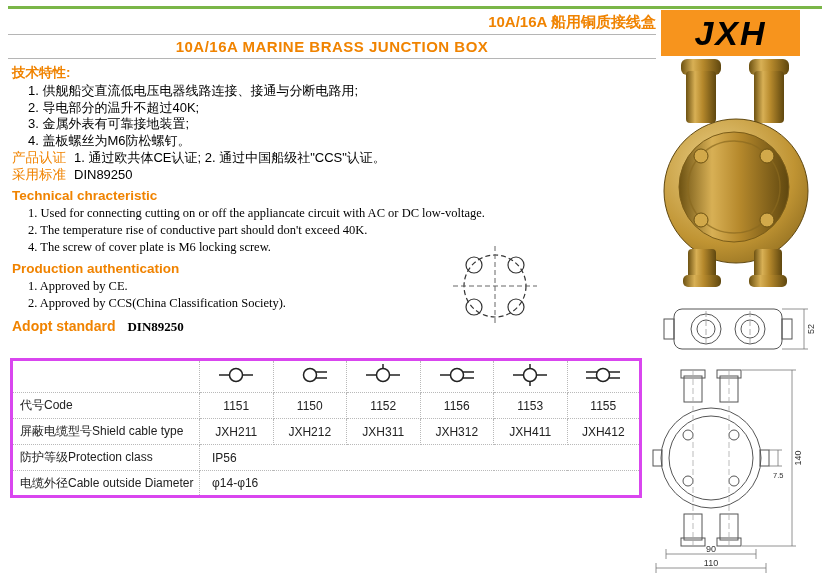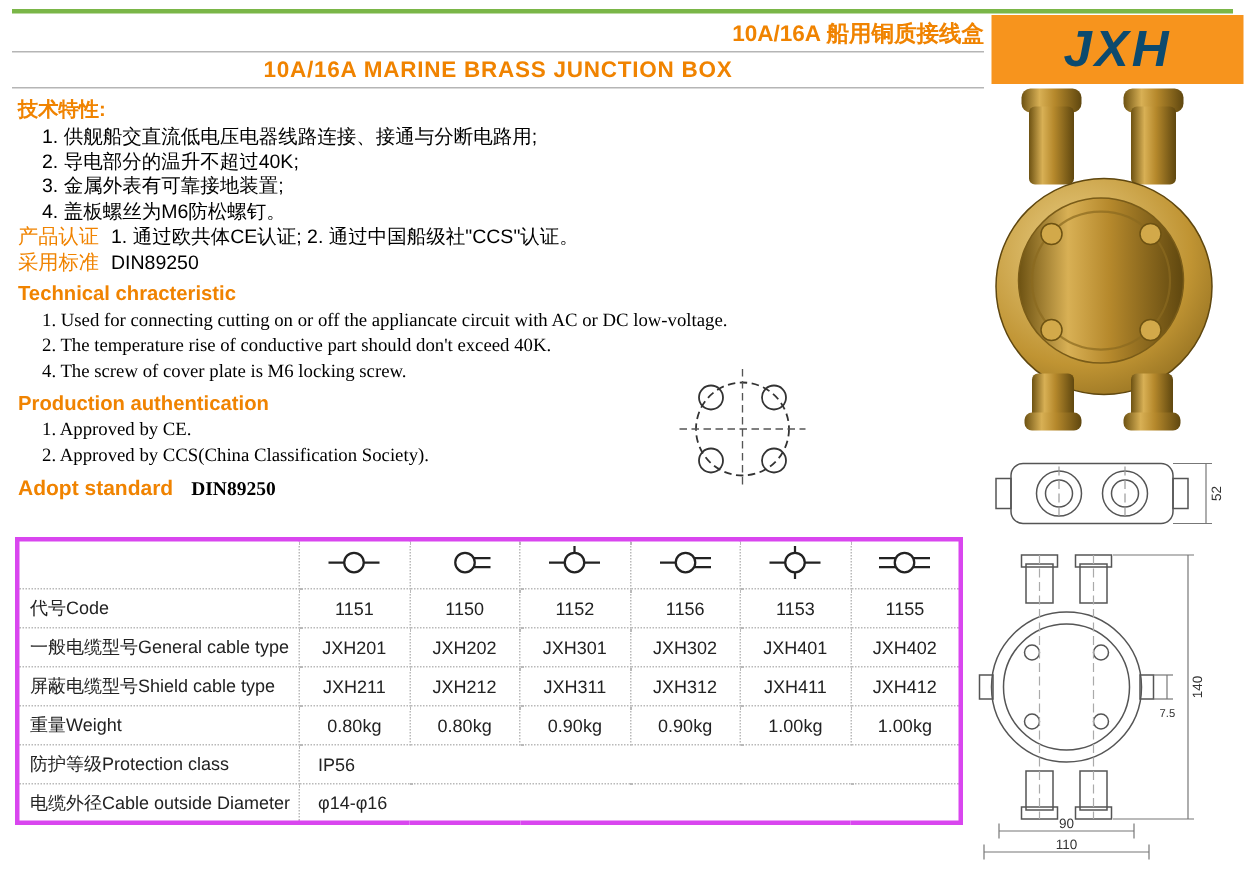--- a/index.html
+++ b/index.html
@@ -1,22 +1,22 @@
 <!DOCTYPE html>
 <html style="--accent: #F7941D; --heading: #F08300; --green: #7AB648;"><head>
 <meta charset="utf-8">
 <style>
   :root{ --accent:#F7941D; --heading:#F08300; --green:#7AB648; }
   *{margin:0;padding:0;box-sizing:border-box;}
   body{background:#e9e9e9;font-family:"Liberation Sans",sans-serif;}
   .page{position:relative;width:830px;height:582px;background:#fff;overflow:hidden;margin:0 auto;}
 
   .topline{position:absolute;left:8px;top:6px;width:814px;height:3px;background:var(--green);}
-  .brand{position:absolute;left:661px;top:10px;width:168px;height:46px;background:var(--accent);
-         color:#0c4a6e;font-weight:bold;font-style:italic;font-size:34px;letter-spacing:2px;
+  .brand{position:absolute;left:661px;top:10px;width:139px;height:46px;background:var(--accent);
+         color:#000000;font-weight:bold;font-style:italic;font-size:34px;letter-spacing:2px;
          display:flex;align-items:center;justify-content:center;}
   .title-cn{position:absolute;left:8px;top:13px;width:648px;text-align:right;
             font-size:15px;font-weight:bold;color:var(--heading);}
   .divider{position:absolute;left:8px;width:648px;height:1px;background:#b5b5b5;}
   .d1{top:34px;} .d2{top:58px;}
   .title-en{position:absolute;left:8px;top:38px;width:648px;text-align:center;
             font-size:15px;font-weight:bold;color:var(--heading);letter-spacing:0.5px;}
 
   .leftcol{position:absolute;left:12px;top:64px;width:445px;color:#000;}
   .h-cn{color:var(--heading);font-weight:bold;font-size:13.5px;line-height:17px;margin-bottom:2px;}
@@ -156,45 +156,27 @@
     <tr>
       <td class="lbl">代号Code</td>
       <td class="val">1151</td>
       <td class="val">1150</td>
       <td class="val">1152</td>
       <td class="val">1156</td>
       <td class="val">1153</td>
       <td class="val">1155</td>
     </tr>
     <tr>
-      <td class="lbl">一般电缆型号General cable type</td>
-      <td class="val">JXH201</td>
-      <td class="val">JXH202</td>
-      <td class="val">JXH301</td>
-      <td class="val">JXH302</td>
-      <td class="val">JXH401</td>
-      <td class="val">JXH402</td>
-    </tr>
-    <tr>
       <td class="lbl">屏蔽电缆型号Shield cable type</td>
       <td class="val">JXH211</td>
       <td class="val">JXH212</td>
       <td class="val">JXH311</td>
       <td class="val">JXH312</td>
       <td class="val">JXH411</td>
       <td class="val">JXH412</td>
-    </tr>
-    <tr>
-      <td class="lbl">重量Weight</td>
-      <td class="val">0.80kg</td>
-      <td class="val">0.80kg</td>
-      <td class="val">0.90kg</td>
-      <td class="val">0.90kg</td>
-      <td class="val">1.00kg</td>
-      <td class="val">1.00kg</td>
     </tr>
     <tr>
       <td class="lbl">防护等级Protection class</td>
       <td class="spanleft" colspan="6">IP56</td>
     </tr>
     <tr>
       <td class="lbl">电缆外径Cable outside Diameter</td>
       <td class="spanleft" colspan="6">φ14-φ16</td>
     </tr>
   </tbody>

